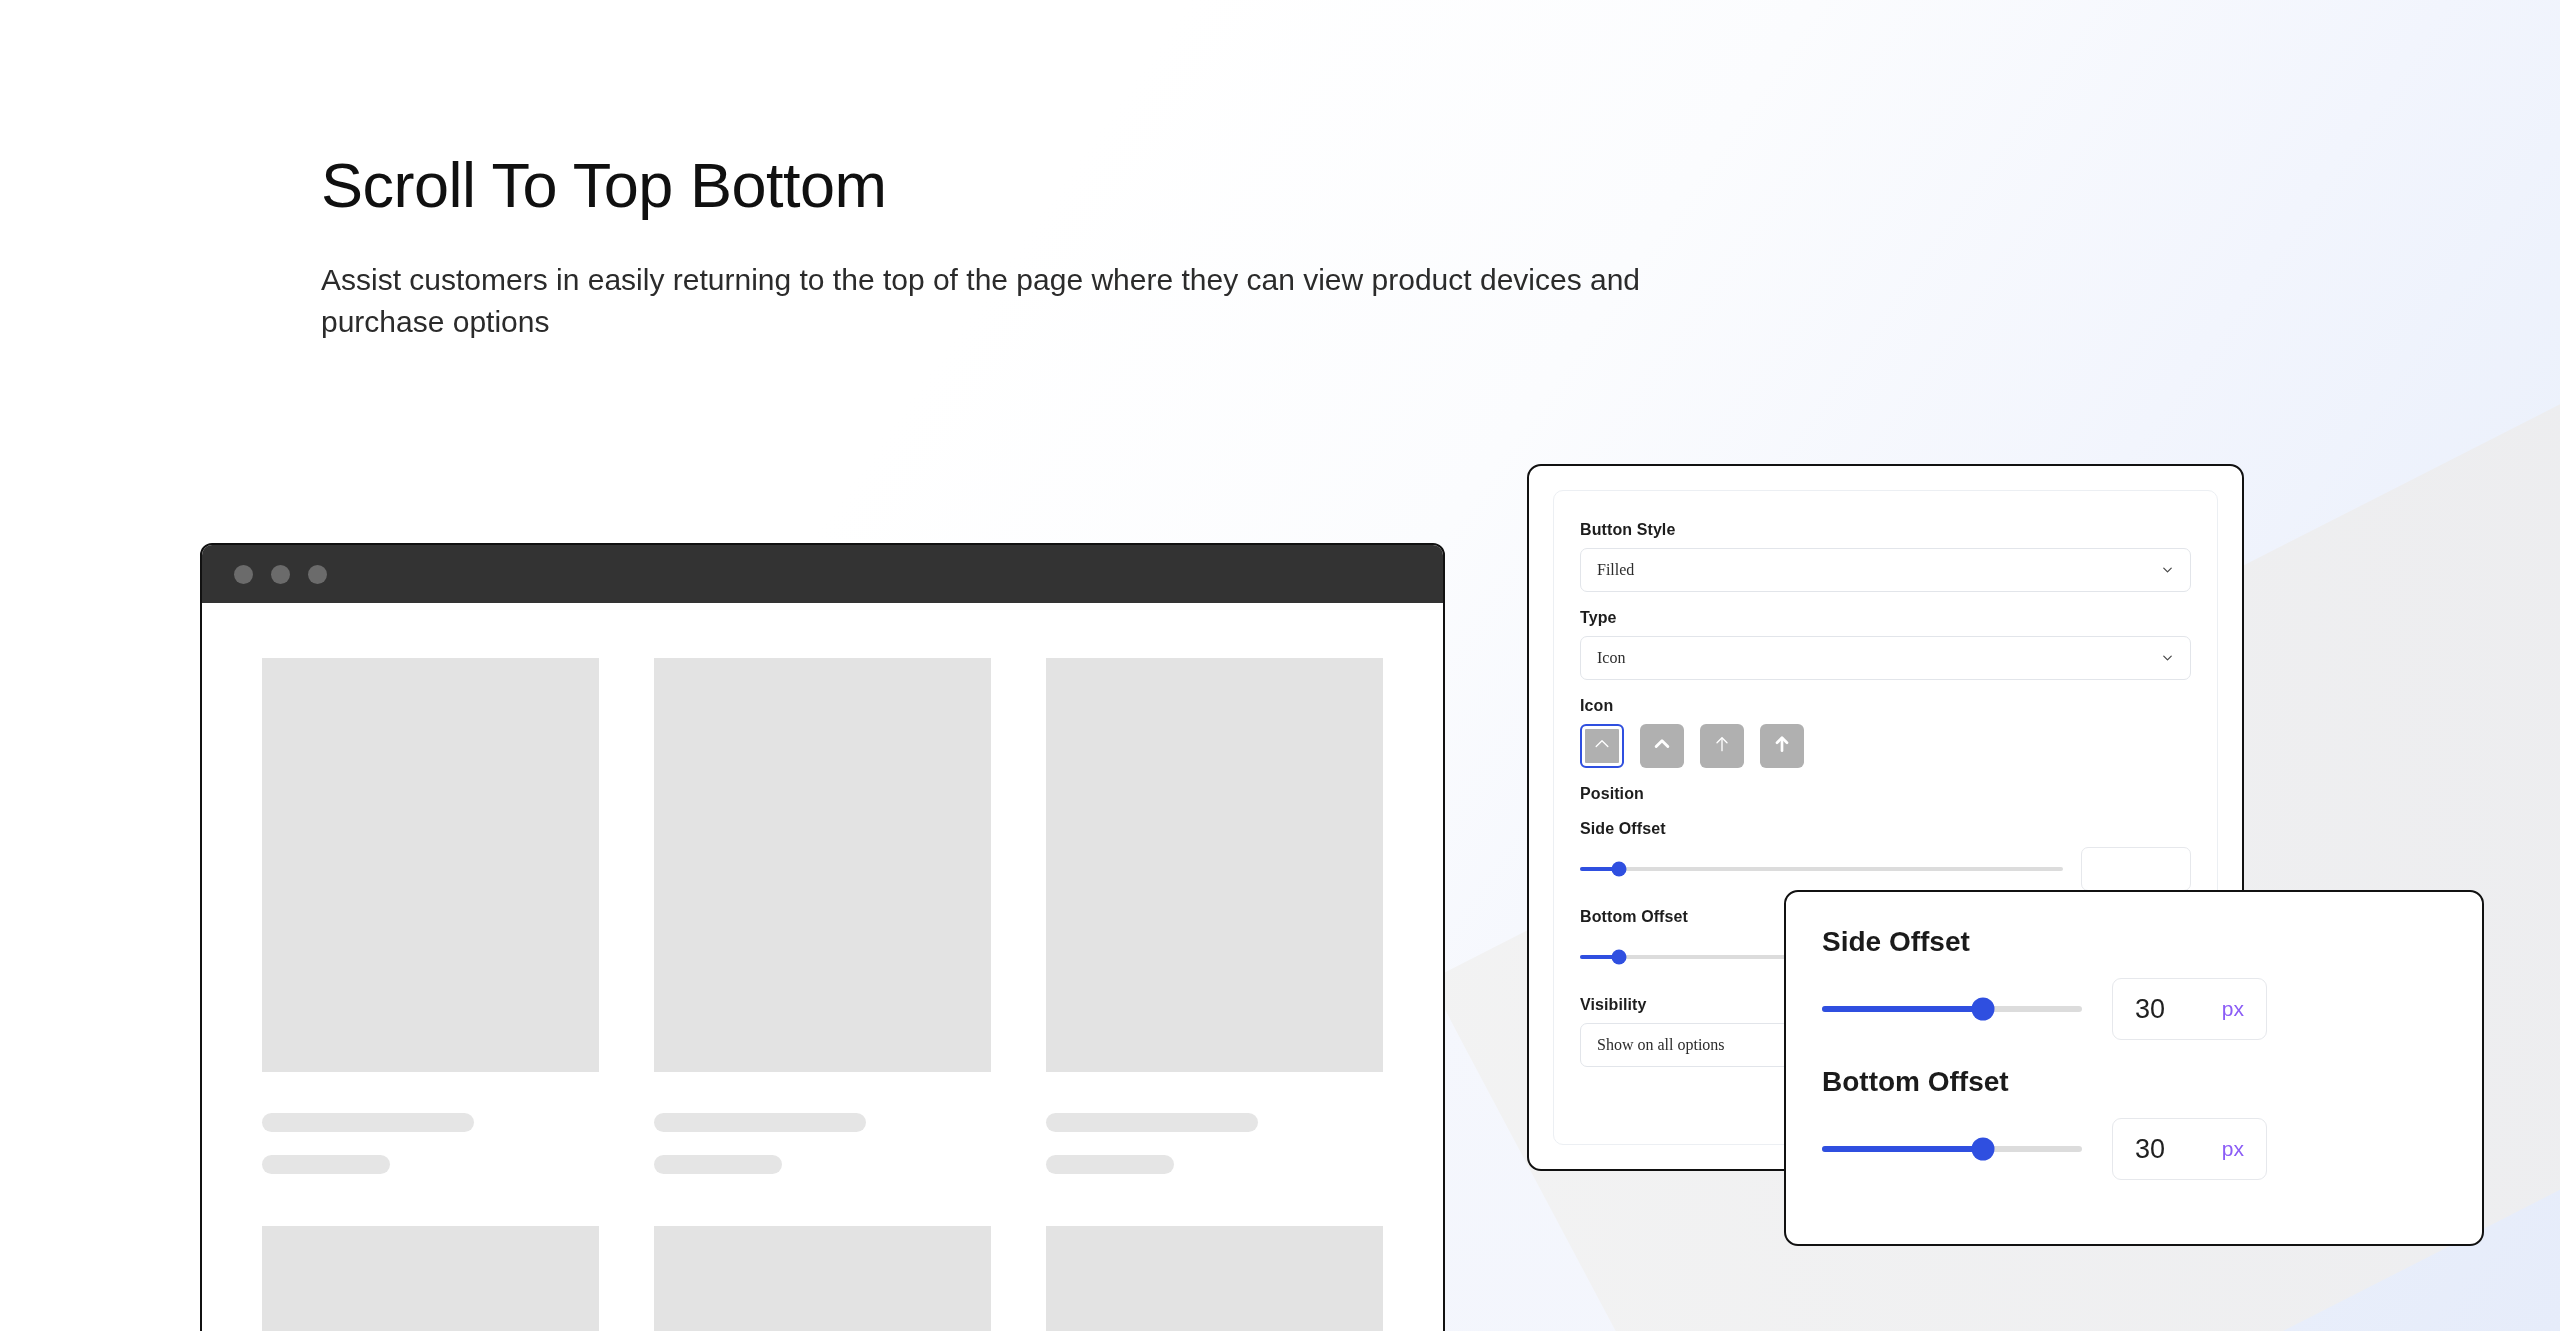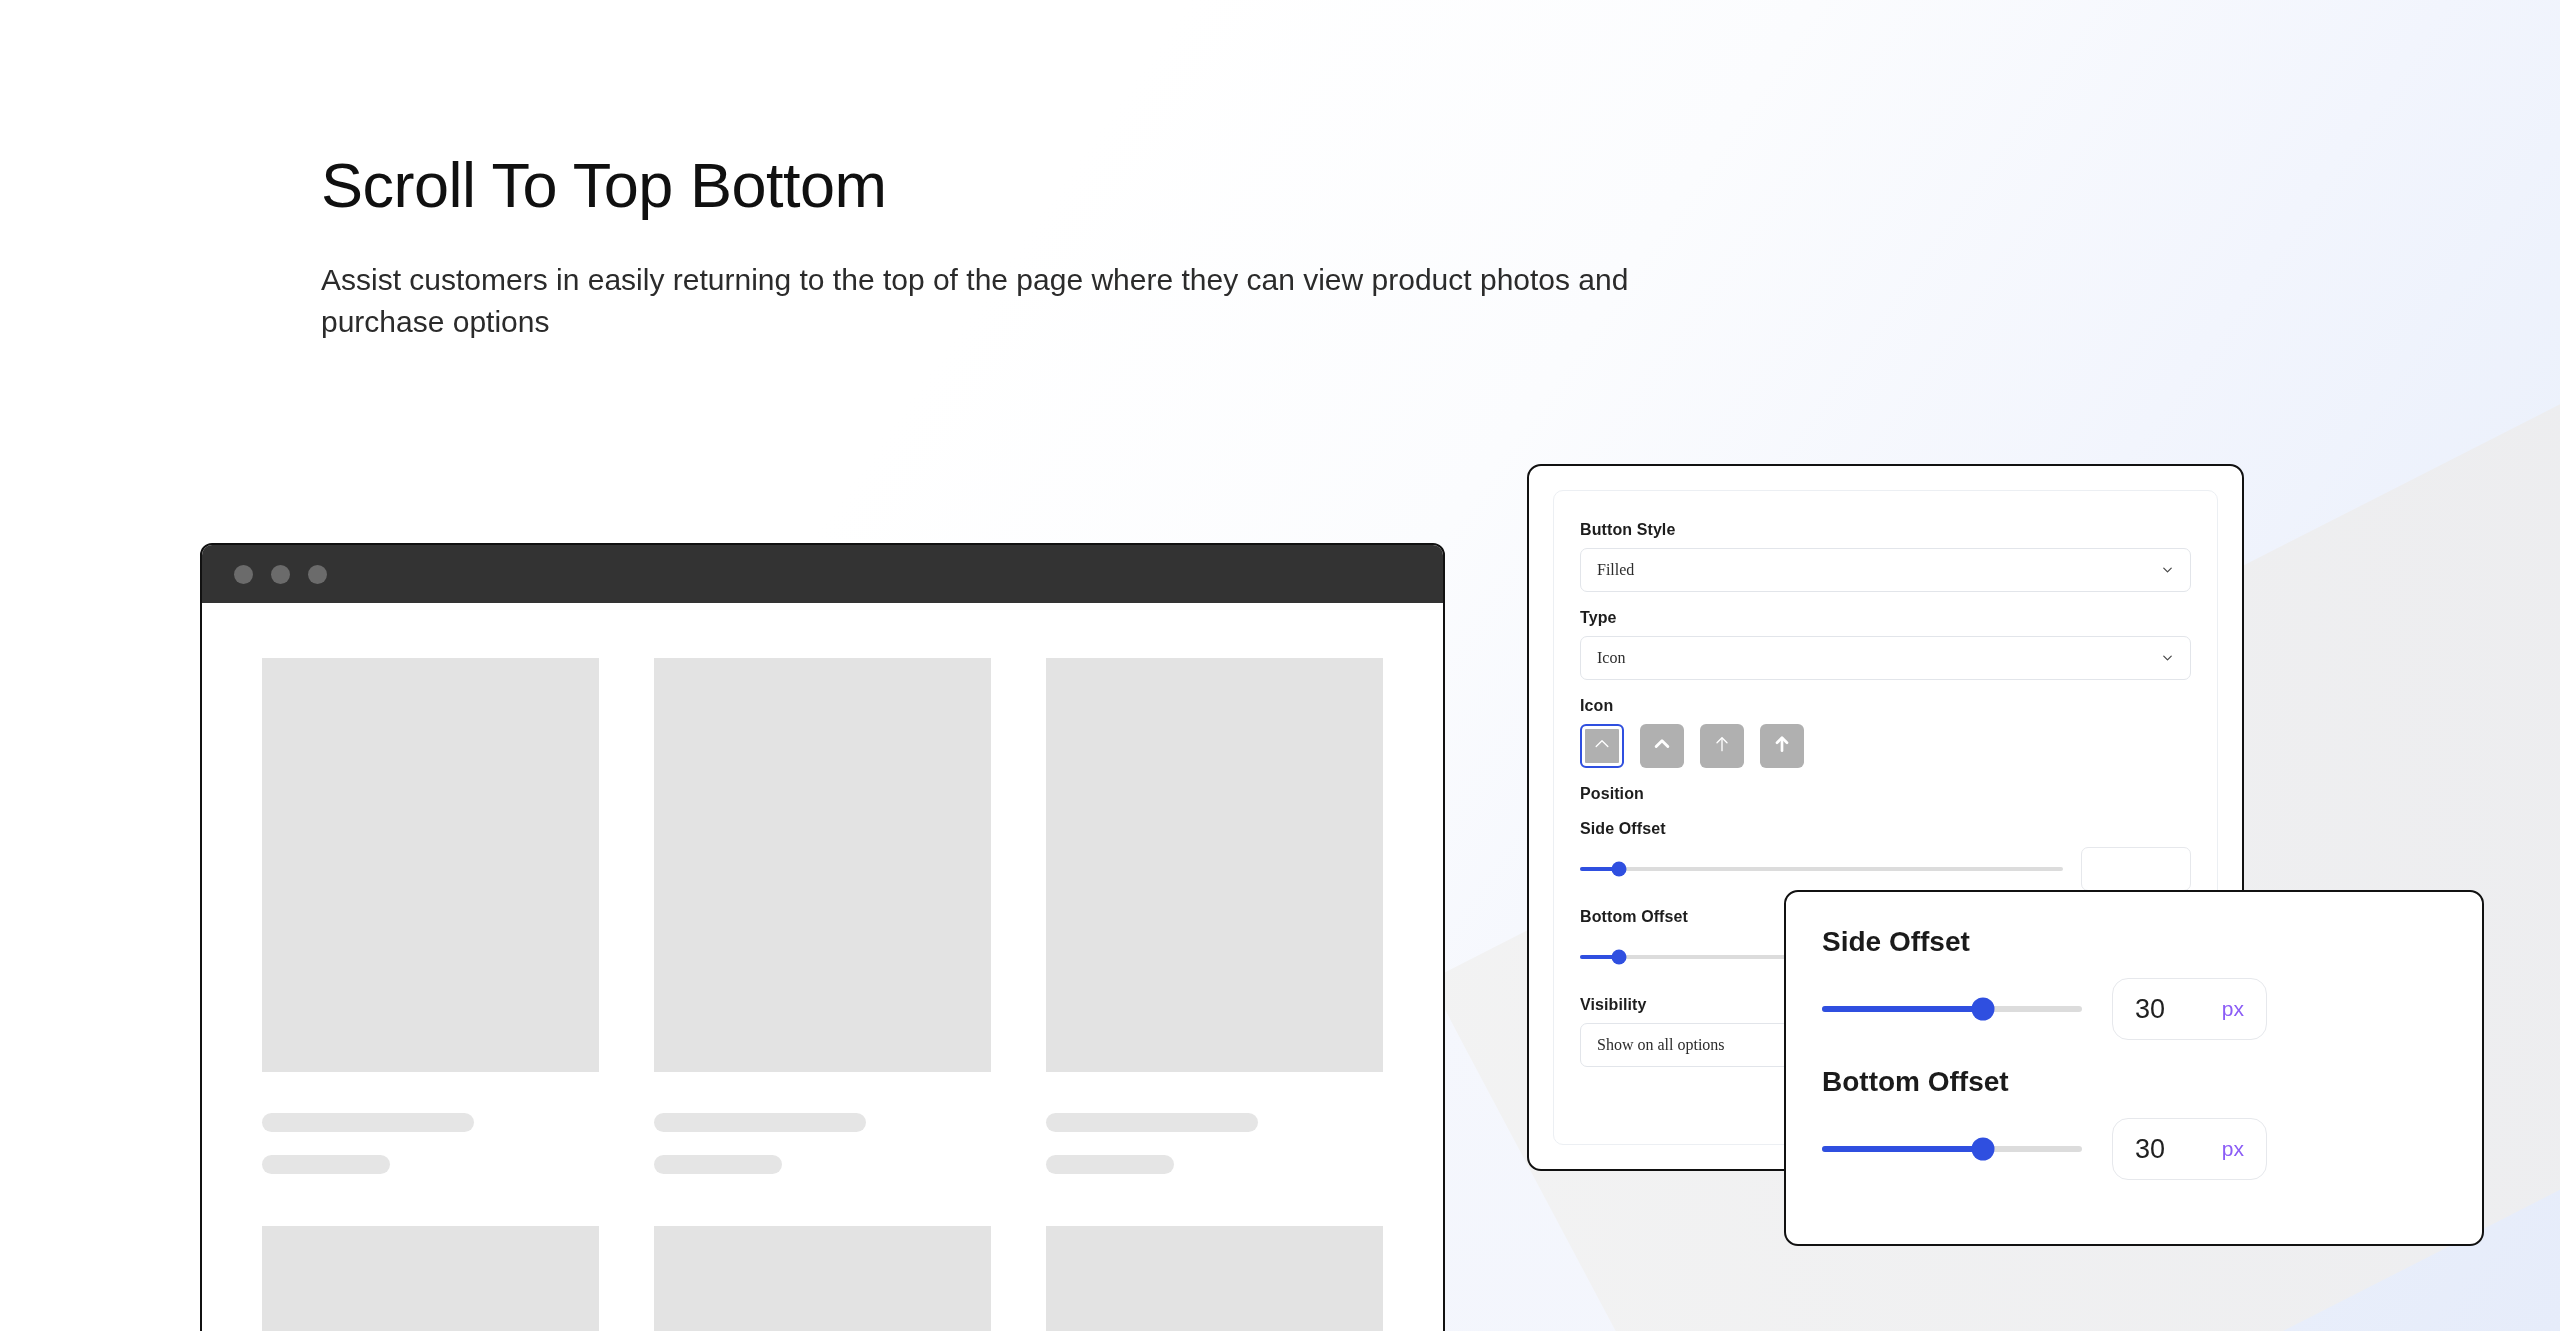--- a/index.html
+++ b/index.html
@@ -248,41 +248,41 @@
   .callout-track .knob {
     position: absolute; top: 50%;
     width: 23px; height: 23px; border-radius: 50%;
     background: #2f4fe0;
     transform: translate(-50%, -50%);
     cursor: grab;
   }
   .callout-input {
     width: 155px; height: 62px;
     border: 1px solid #e6e8ec;
-    border-radius: 16px;
+    border-radius: 9px;
     background: #fff;
     display: flex;
     align-items: center;
     justify-content: space-between;
     padding: 0 22px;
   }
   .callout-input .val { font-size: 27px; color: #202020; }
   .callout-input .unit { font-size: 21px; color: #8b5cf6; font-weight: 400; }
 </style>
 </head>
 <body>
 
 <div id="stage">
 
   <div class="wedge"></div>
   <div class="wedge2"></div>
 
   <div class="hero">
     <h1>Scroll To Top Bottom</h1>
-    <p>Assist customers in easily returning to the top of the page where they can view product photos and purchase options</p>
+    <p>Assist customers in easily returning to the top of the page where they can view product devices and purchase options</p>
   </div>
 
   <div class="browser">
     <div class="browser-bar">
       <span class="dot"></span>
       <span class="dot"></span>
       <span class="dot"></span>
     </div>
 
     <div class="browser-body">

